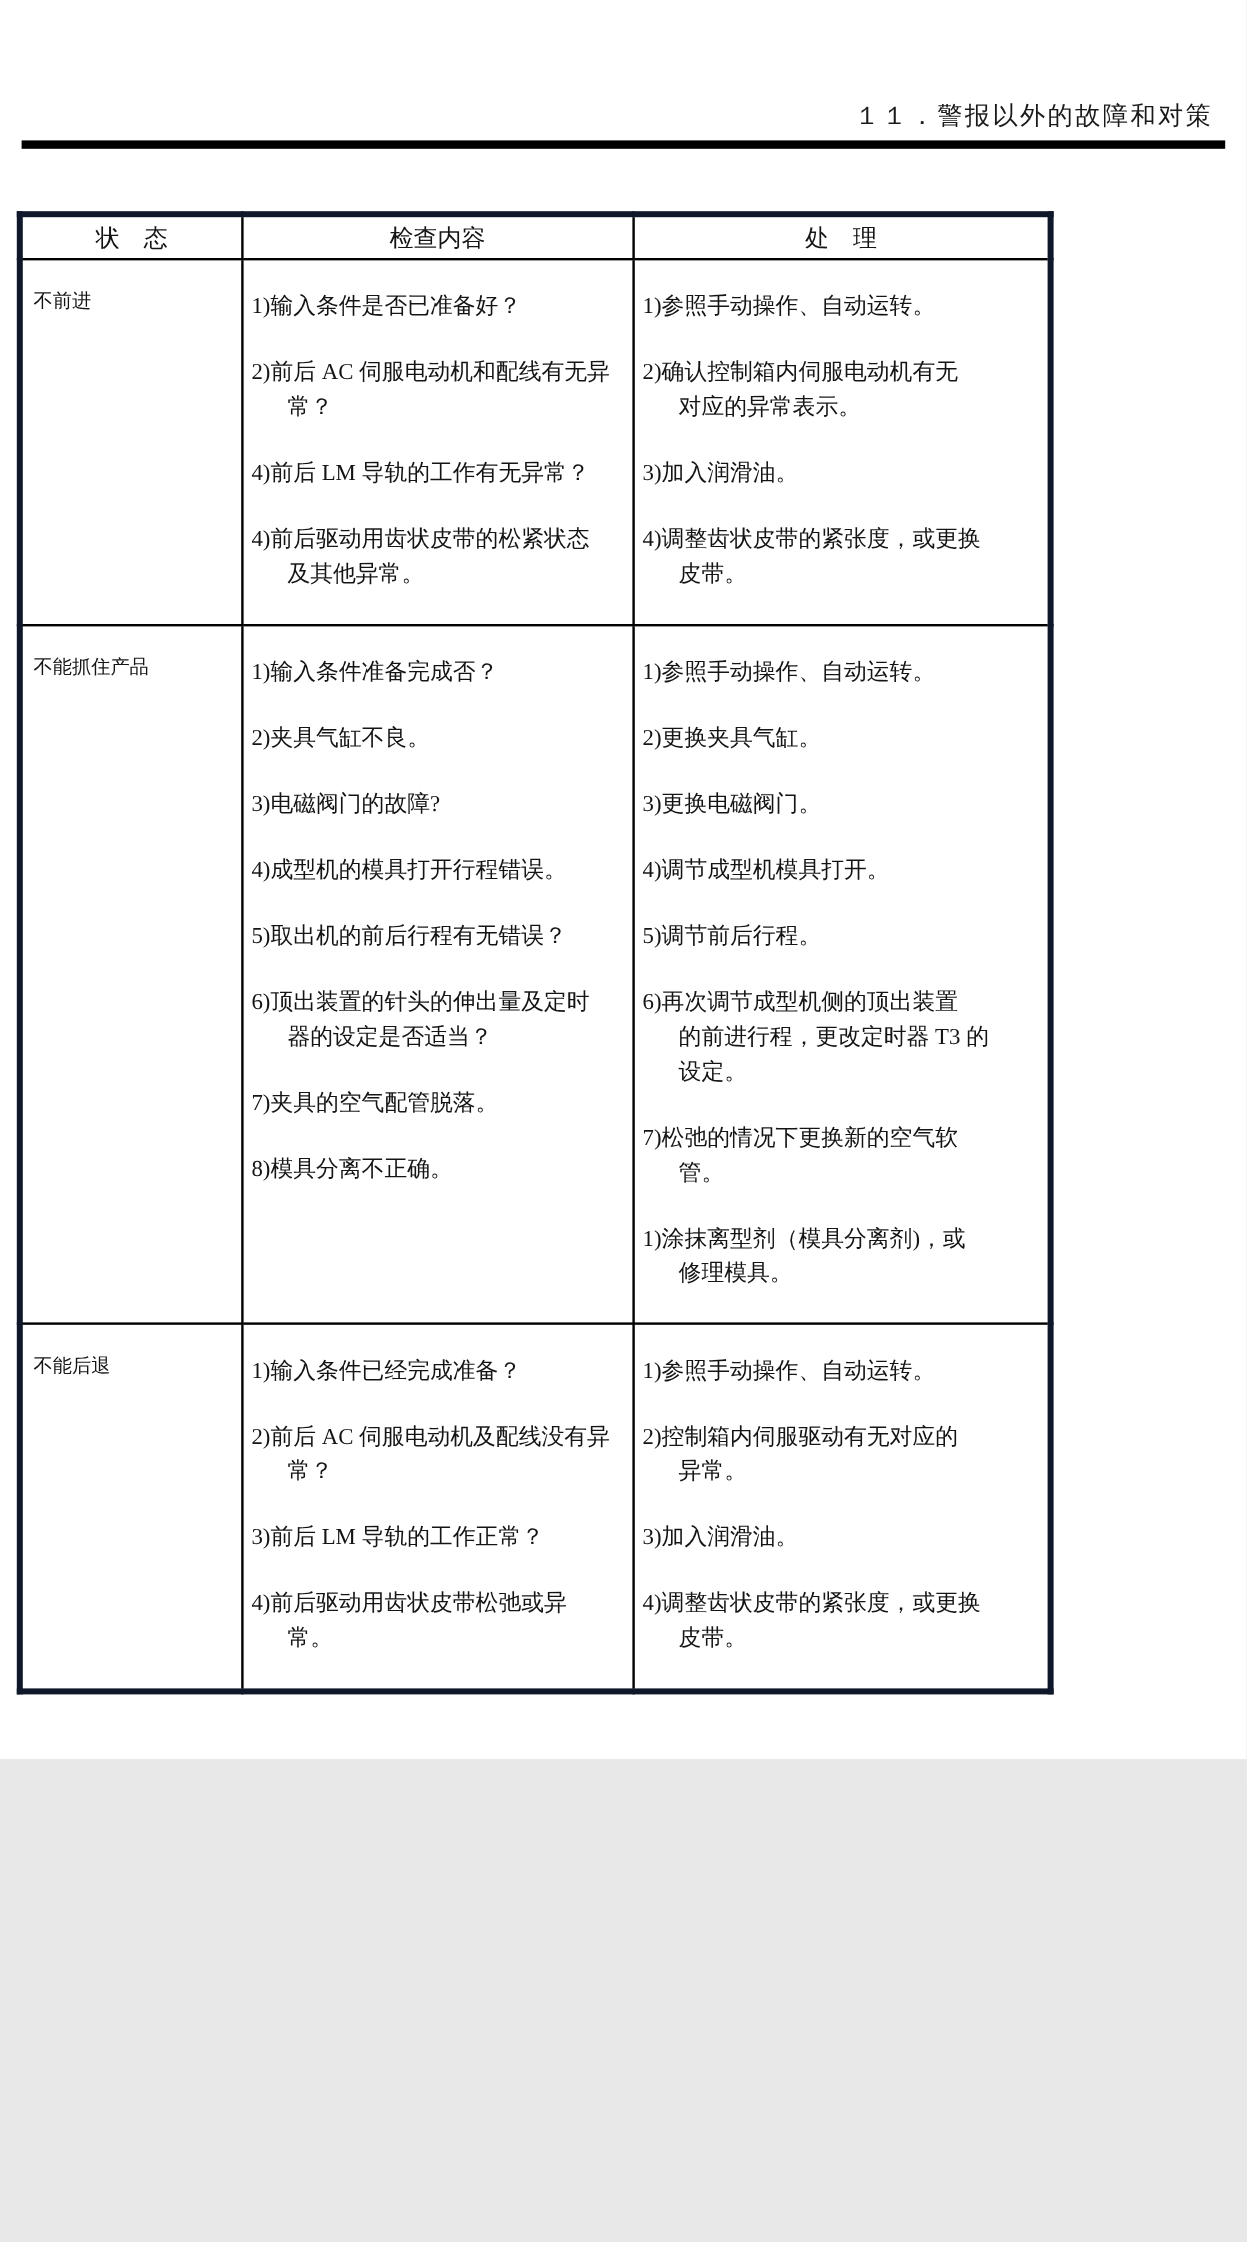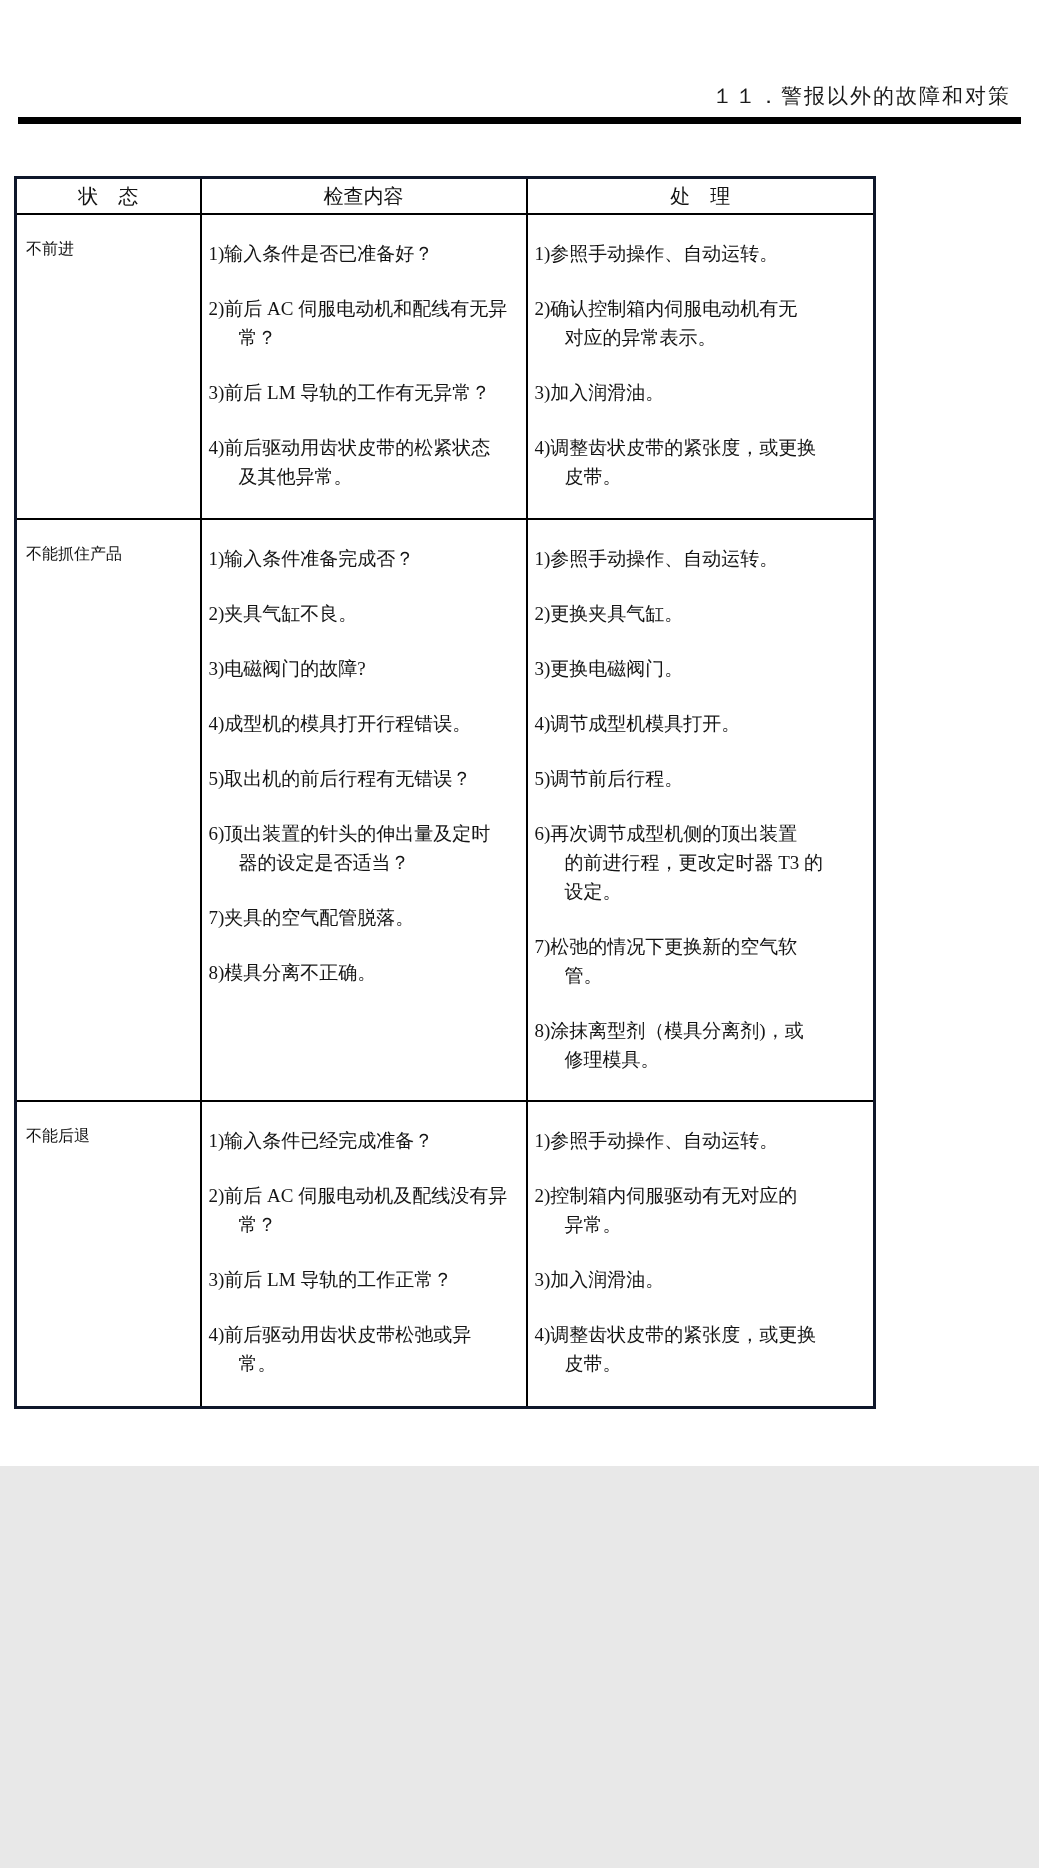--- a/index.html
+++ b/index.html
@@ -30,21 +30,21 @@
   }
   .top-rule { top: 117px; }
   .bottom-rule { top: 1795px; }
   table.trouble {
     position: absolute;
     top: 176px;
     left: 14px;
     width: 859px;
     border-collapse: collapse;
     table-layout: fixed;
-    border: 3px solid #0f172a;
+    border: 5px solid #0f172a;
     font-size: 19px;
   }
   table.trouble th, table.trouble td {
     border: 2px solid #000000;
     vertical-align: top;
     font-weight: normal;
   }
   table.trouble th {
     height: 30px;
     text-align: center;
@@ -101,21 +101,21 @@
         <th>处　理</th>
       </tr>
     </thead>
     <tbody>
       <tr class="row-1">
         <td class="state-cell">不前进</td>
         <td class="items-cell">
           <p>1)输入条件是否已准备好？</p>
           <p>2)前后 AC 伺服电动机和配线有无异
 常？</p>
-          <p>3)前后 LM 导轨的工作有无异常？</p>
+          <p>4)前后 LM 导轨的工作有无异常？</p>
           <p>4)前后驱动用齿状皮带的松紧状态
 及其他异常。</p>
         </td>
         <td class="items-cell">
           <p>1)参照手动操作、自动运转。</p>
           <p>2)确认控制箱内伺服电动机有无
 对应的异常表示。</p>
           <p>3)加入润滑油。</p>
           <p>4)调整齿状皮带的紧张度，或更换
 皮带。</p>
@@ -138,21 +138,21 @@
           <p>1)参照手动操作、自动运转。</p>
           <p>2)更换夹具气缸。</p>
           <p>3)更换电磁阀门。</p>
           <p>4)调节成型机模具打开。</p>
           <p>5)调节前后行程。</p>
           <p>6)再次调节成型机侧的顶出装置
 的前进行程，更改定时器 T3 的
 设定。</p>
           <p>7)松弛的情况下更换新的空气软
 管。</p>
-          <p>8)涂抹离型剂（模具分离剂)，或
+          <p>1)涂抹离型剂（模具分离剂)，或
 修理模具。</p>
         </td>
       </tr>
       <tr class="row-3">
         <td class="state-cell">不能后退</td>
         <td class="items-cell">
           <p>1)输入条件已经完成准备？</p>
           <p>2)前后 AC 伺服电动机及配线没有异
 常？</p>
           <p>3)前后 LM 导轨的工作正常？</p>

